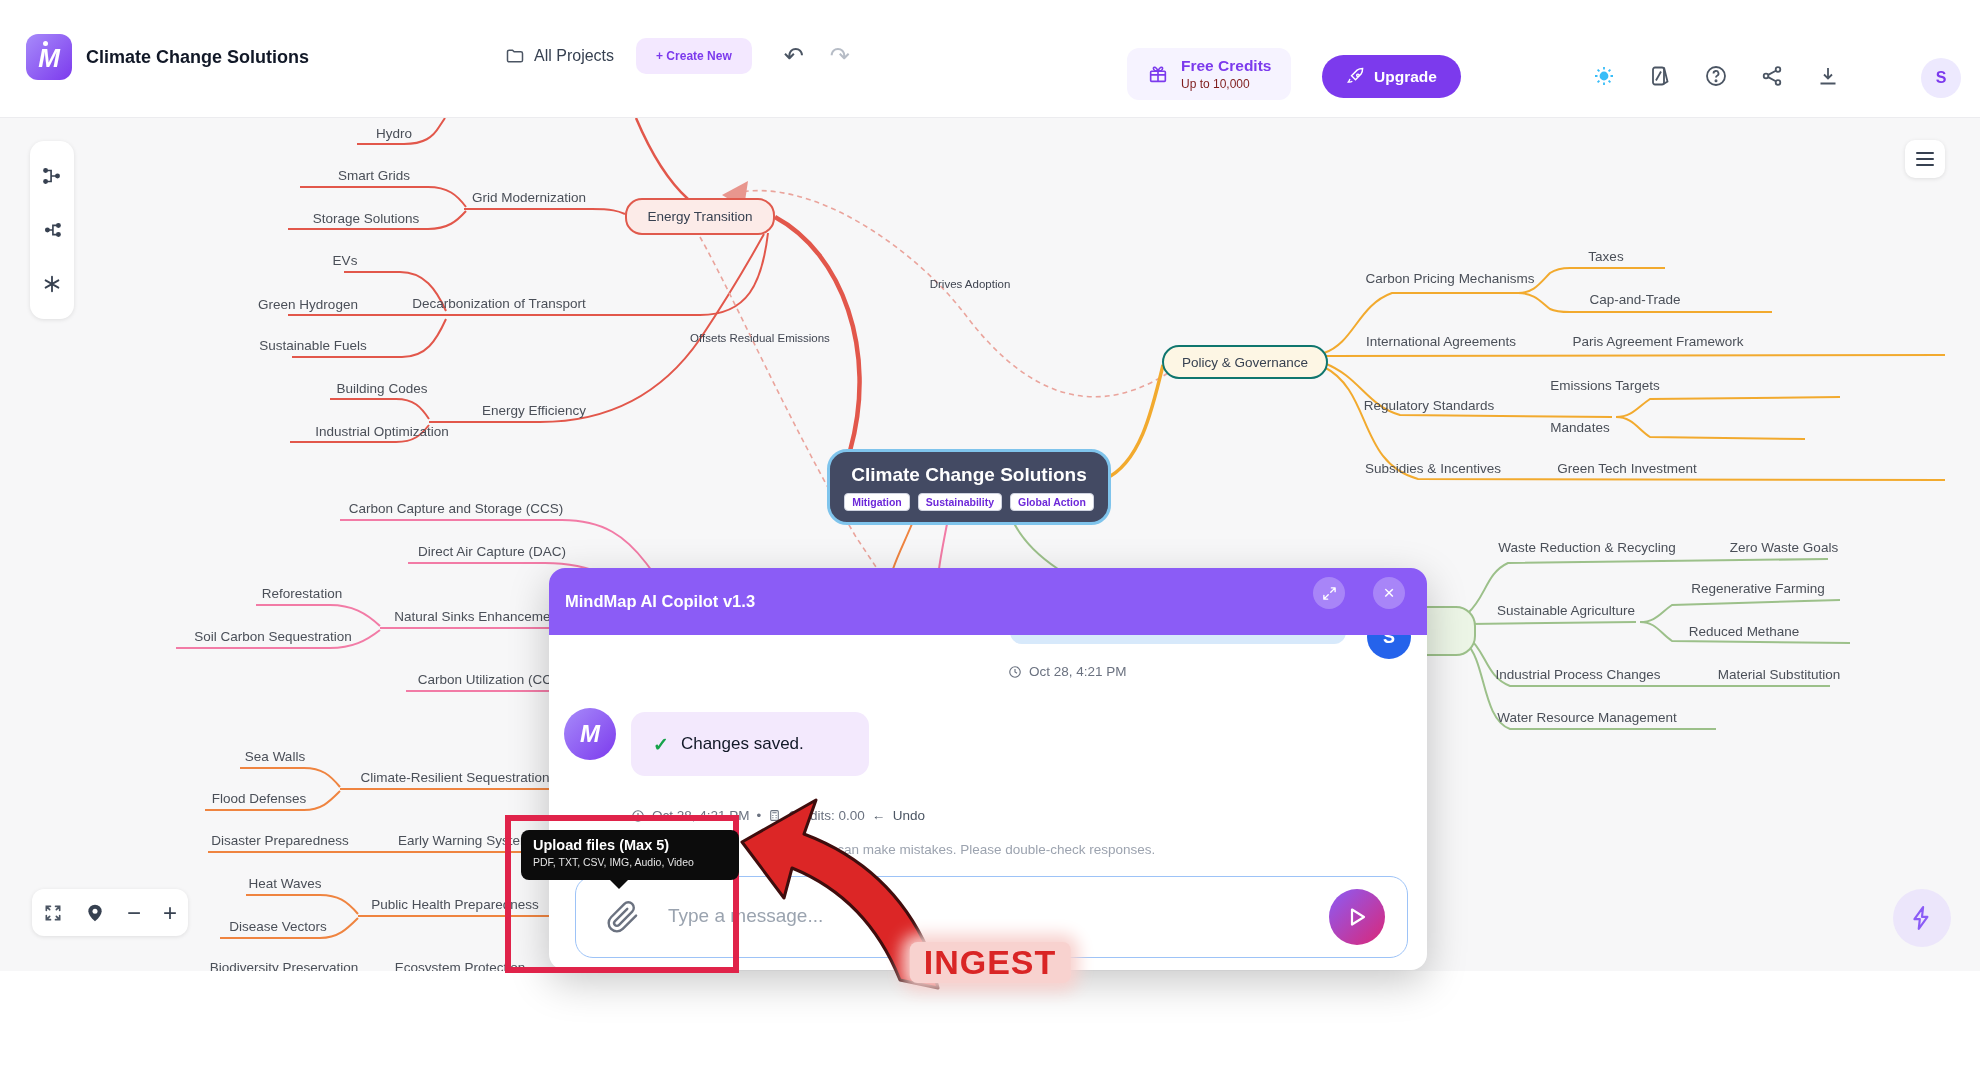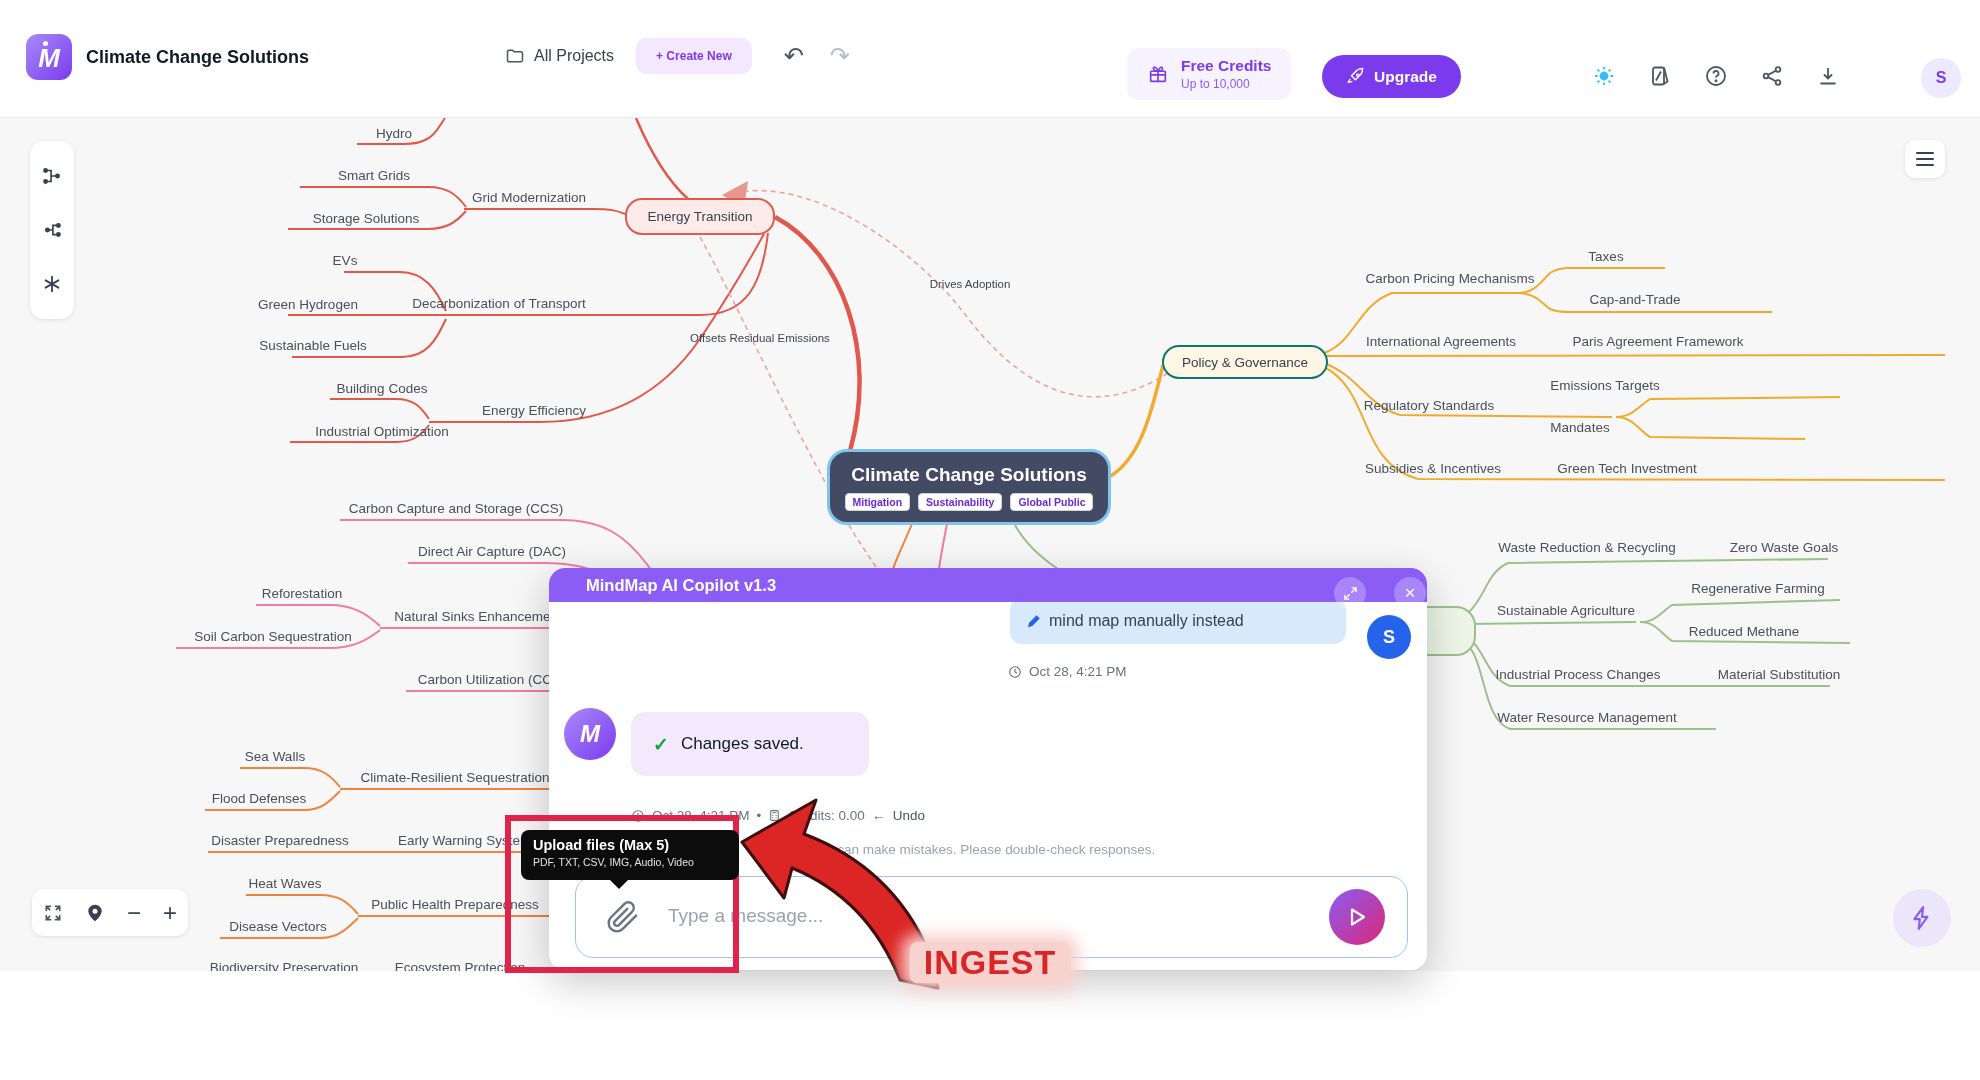--- a/index.html
+++ b/index.html
@@ -12,21 +12,21 @@
   .logo .m{color:#fff;font-weight:800;font-size:26px;font-style:italic;transform:translateY(1px);}
   .logo .dot{position:absolute;top:7px;left:17px;width:5px;height:5px;border-radius:50%;background:#fff;}
   .app-title{font-size:18px;font-weight:700;color:#111827;}
   .nav-center{position:absolute;left:505px;top:38px;display:flex;align-items:center;gap:22px;}
   .all-projects{display:flex;align-items:center;gap:9px;font-size:16px;color:#374151;cursor:pointer;}
   .create-new{background:#f3e8ff;color:#7c3aed;font-size:12px;font-weight:600;border:none;border-radius:10px;padding:11px 20px;cursor:pointer;}
   .undo-redo{display:flex;align-items:center;gap:26px;margin-left:10px;font-size:24px;}
   .undo{color:#4b5563}.redo{color:#b6bcc6}
   .credits-pill{position:absolute;left:1127px;top:48px;background:#f6f3ff;border-radius:12px;padding:9px 20px;display:flex;align-items:center;gap:12px;}
   .credits-title{font-size:15.5px;font-weight:700;color:#7c3aed;}
-  .credits-sub{font-size:12px;color:#8b5cf6;margin-top:2px;}
+  .credits-sub{font-size:12px;color:#7f1d1d;margin-top:2px;}
   .upgrade-btn{position:absolute;left:1322px;top:55px;background:#7c3aed;color:#fff;font-size:15.5px;font-weight:700;border:none;border-radius:24px;padding:12px 24px;display:flex;align-items:center;gap:9px;cursor:pointer;}
   .hdr-icons{position:absolute;left:1592px;top:64px;display:flex;align-items:center;gap:32px;}
   .hdr-icons .ic{width:24px;height:24px;cursor:pointer;}
   .hdr-avatar{position:absolute;left:1921px;top:58px;width:40px;height:40px;border-radius:50%;background:#ede9fe;color:#7c3aed;font-weight:700;font-size:16px;display:flex;align-items:center;justify-content:center;cursor:pointer;}
   
   #canvas{position:absolute;left:0;top:117px;width:1980px;height:853px;background:#f7f7f8;border-top:1px solid #ececef;overflow:hidden;z-index:1;}
   .mm-label{position:absolute;transform:translate(-50%,-50%);font-size:13.5px;color:#4a4f58;white-space:nowrap;z-index:3;}
   .mm-small{font-size:11.5px;color:#3f4450;}
   .node-pill{position:absolute;border-radius:17px;display:flex;align-items:center;justify-content:center;font-size:13.5px;color:#374151;z-index:4;white-space:nowrap;}
   .node-energy{left:625px;top:80px;width:146px;height:33px;background:#fcebe8;border:2px solid #e05a4d;}
@@ -39,21 +39,21 @@
   .side-toolbar{position:absolute;left:30px;top:23px;width:44px;height:162px;background:#fff;border-radius:14px;box-shadow:0 1px 4px rgba(0,0,0,.1);display:flex;flex-direction:column;align-items:center;justify-content:space-around;padding:8px 0;z-index:6;}
   .side-toolbar .ic{width:22px;height:22px;cursor:pointer;}
   .hamburger{position:absolute;left:1905px;top:22px;width:40px;height:38px;background:#fff;border-radius:10px;box-shadow:0 1px 4px rgba(0,0,0,.1);display:flex;flex-direction:column;align-items:center;justify-content:center;gap:4px;z-index:6;cursor:pointer;}
   .hamburger i{display:block;width:18px;height:2px;background:#374151;border-radius:1px;}
   .zoombar{position:absolute;left:32px;top:771px;width:156px;height:47px;background:#fff;border-radius:12px;box-shadow:0 1px 4px rgba(0,0,0,.1);display:flex;align-items:center;justify-content:space-around;z-index:6;}
   .zoombar .ic{width:20px;height:20px;cursor:pointer;}
   .zoombar .txt{font-size:24px;color:#374151;cursor:pointer;line-height:20px;}
   .quick-btn{position:absolute;left:1893px;top:771px;width:58px;height:58px;border-radius:50%;background:#ece6fb;display:flex;align-items:center;justify-content:center;z-index:6;cursor:pointer;}
   
   #dialog{position:absolute;left:549px;top:568px;width:878px;height:402px;background:#fff;border-radius:16px;box-shadow:0 12px 40px rgba(0,0,0,.22);overflow:hidden;z-index:20;}
-  .dlg-header{position:absolute;left:0;top:0;width:100%;height:34px;background:#8b5cf6;z-index:3;display:flex;align-items:center;padding-left:21px;}
+  .dlg-header{position:absolute;left:0;top:0;width:100%;height:67px;background:#8b5cf6;z-index:3;display:flex;align-items:center;}
   .dlg-title{color:#fff;font-size:16.5px;font-weight:700;margin-left:16px;}
   .dlg-btn{position:absolute;top:9px;width:32px;height:32px;border-radius:50%;background:rgba(255,255,255,.25);display:flex;align-items:center;justify-content:center;cursor:pointer;color:#fff;}
   .dlg-expand{right:82px;}
   .dlg-close{right:22px;font-size:19px;}
   .user-bubble{position:absolute;left:461px;top:30px;width:336px;height:46px;background:#d7e9fb;border-radius:12px;z-index:1;padding:14px 16px 0 16px;box-sizing:border-box;font-size:16px;color:#374151;display:flex;gap:8px;align-items:flex-start;white-space:nowrap;overflow:hidden;}
   .chat-avatar-s{position:absolute;left:818px;top:47px;width:44px;height:44px;border-radius:50%;background:#2563eb;color:#fff;font-weight:700;font-size:18px;display:flex;align-items:center;justify-content:center;z-index:2;}
   .meta-row{position:absolute;font-size:13.5px;color:#6b7280;display:flex;align-items:center;gap:7px;z-index:1;white-space:nowrap;}
   .meta-user{left:459px;top:96px;}
   .assist-avatar{position:absolute;left:15px;top:140px;width:52px;height:52px;border-radius:50%;background:linear-gradient(135deg,#a78bfa,#7c3aed);display:flex;align-items:center;justify-content:center;z-index:1;}
   .assist-avatar .m{color:#fff;font-weight:800;font-size:24px;font-style:italic;}
@@ -279,21 +279,21 @@
 
     <div class="node-pill node-energy">Energy Transition</div>
     <div class="node-pill node-policy">Policy &amp; Governance</div>
     <div class="node-pill node-green-partial"></div>
 
     <div class="node-pill node-center">
       <div class="center-title">Climate Change Solutions</div>
       <div class="center-tags">
         <span class="tag">Mitigation</span>
         <span class="tag">Sustainability</span>
-        <span class="tag">Global Public</span>
+        <span class="tag">Global Action</span>
       </div>
     </div>
 
     <div class="side-toolbar">
       <span class="ic">
           <svg width="22" height="22" viewBox="0 0 24 24" fill="none" stroke="#374151" stroke-width="1.8">
             <path d="M5 6h6v12H5M11 12h6"></path>
             <circle cx="5" cy="6" r="1.8" fill="#374151"></circle>
             <circle cx="5" cy="18" r="1.8" fill="#374151"></circle>
             <circle cx="18" cy="12" r="1.8" fill="#374151"></circle>

